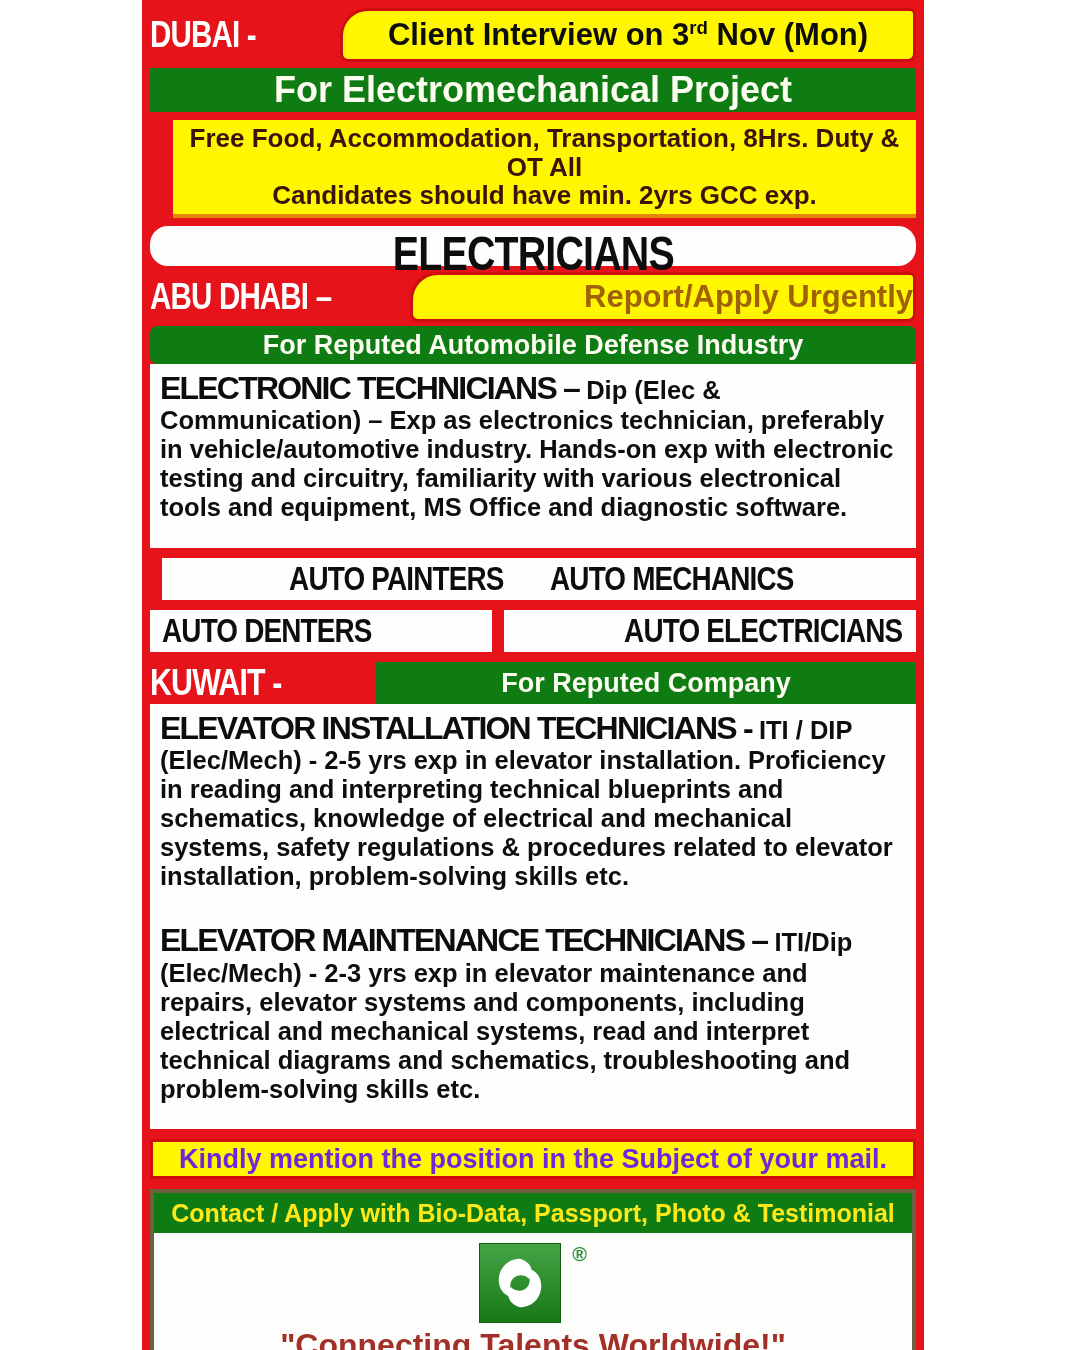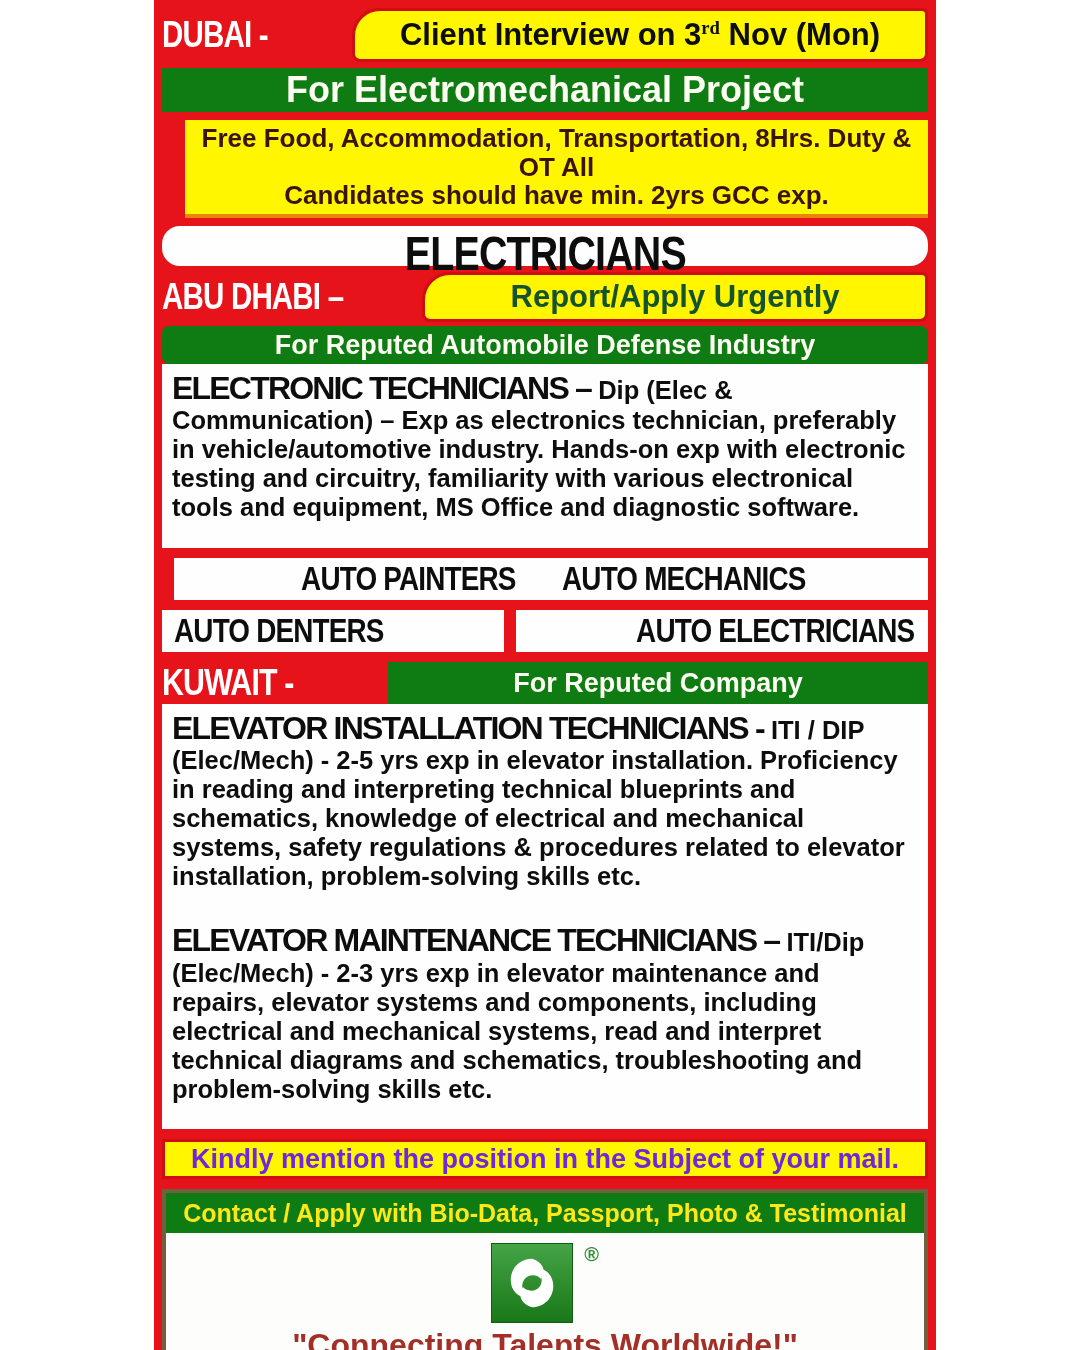--- a/index.html
+++ b/index.html
@@ -4,21 +4,21 @@
 <style>
   * { box-sizing: border-box; margin: 0; padding: 0; }
   html,body { width:1080px; height:1350px; }
   body {
     background:#ffffff;
     font-family:"Liberation Sans", sans-serif;
     position:relative;
     overflow:hidden;
   }
   .poster {
-    position:absolute; left:154px; top:0;
+    position:absolute; left:142px; top:0;
     width:782px; height:1350px;
     background:#e6131a;
     padding:0 8px;
     overflow:hidden;
   }
   .cond { display:inline-block; transform:scaleX(.82); transform-origin:0 50%; letter-spacing:-1px; font-weight:bold; }
   .cond-c { transform-origin:50% 50%; }
   .cond-r { transform-origin:100% 50%; }
 
   
@@ -30,21 +30,21 @@
     border:3px solid #cf0e14;
     border-radius:28px 6px 8px 8px;
     display:flex; align-items:center; justify-content:center;
     font-weight:bold;
   }
   .r-dubai { margin-top:8px; height:54px; }
   .r-dubai .country { width:178px; }
   .r-dubai .tab { font-size:31px; color:#0d0d0d; height:54px; }
   .r-abu { margin-top:8px; height:46px; }
   .r-abu .country { width:248px; }
-  .r-abu .tab { font-size:31px; color:#14532d; height:50px; }
+  .r-abu .tab { font-size:31px; color:#a16207; height:50px;justify-content:flex-end; }
 
   .greenbar {
     background:#0e7c12; color:#fdfdf2;
     font-weight:bold; text-align:center;
   }
   .bar1 { margin-top:6px; height:44px; line-height:44px; font-size:36px; }
   .bar2 { margin-top:6px; height:38px; line-height:38px; font-size:27px;border-radius:7px; }
 
   .perks {
     margin-top:8px; background:#fff600;
@@ -109,21 +109,21 @@
     display:flex; flex-direction:column; justify-content:center;
   }
   .agency-name { color:#fff; font-weight:bold; font-size:40px; letter-spacing:3px; line-height:1; white-space:nowrap; }
   .iso-line { color:#ffdf2b; font-weight:bold; font-size:18.5px; letter-spacing:1px; margin-top:2px; }
   .reg-mark { color:#2e8f33; font-weight:bold; font-size:20px; margin-left:3px; align-self:flex-start; }
   .tagline {
     display:inline-block; margin-top:4px; padding:0 24px 2px;
     color:#a33028; font-weight:bold; font-size:32px;
     border-bottom:3px solid #222;
   }
-  sup { font-size:60%; vertical-align:super;font-family:Liberation Serif, serif; }
+  sup { font-size:60%; vertical-align:super; }
 </style>
 </head>
 <body>
 
 <div class="poster">
 
   <div class="crow r-dubai">
     <span class="country"><span class="cond">DUBAI -</span></span>
     <div class="tab">
       <span><span>Client Interview on 3</span><sup>rd</sup><span> Nov (Mon)</span></span>

